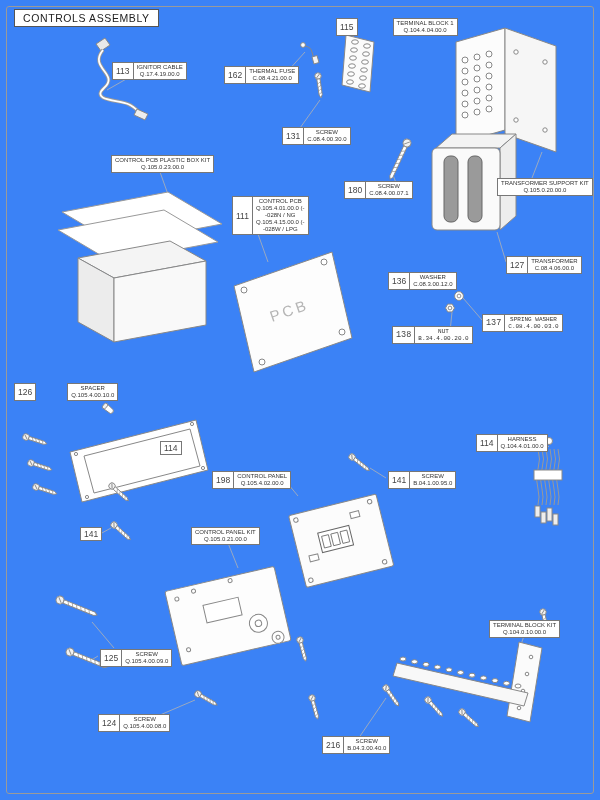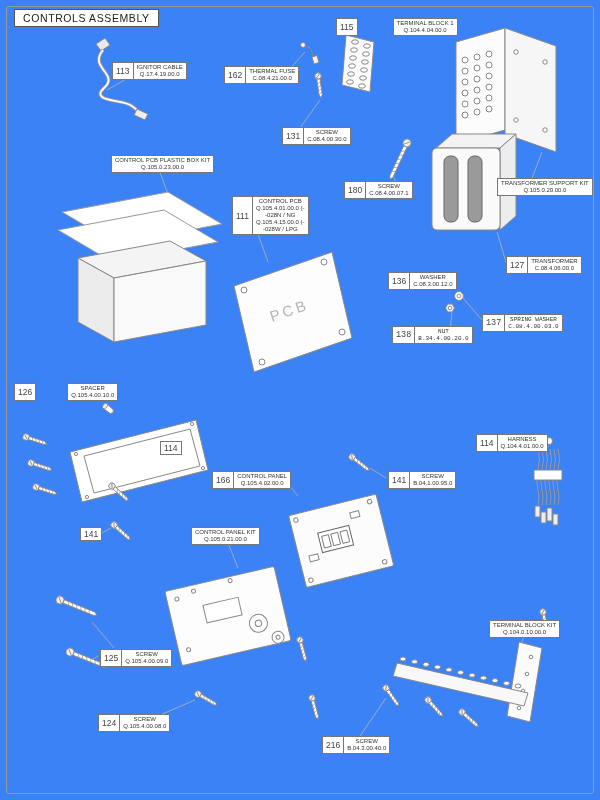--- a/index.html
+++ b/index.html
@@ -372,21 +372,21 @@
         <span class="num">126</span>
         <span class="lines">
           <div>SPACER</div>
           <div>Q.105.4.00.10.0</div>
         </span>
       </div>
       <div class="callout" style="left: 160px; top: 441px;">
         <span class="num">114</span>
       </div>
       <div class="callout" style="left: 212px; top: 471px;">
-        <span class="num">166</span>
+        <span class="num">198</span>
         <span class="lines">
           <div>CONTROL PANEL</div>
           <div>Q.105.4.02.00.0</div>
         </span>
       </div>
       <div class="callout" style="left: 388px; top: 471px;">
         <span class="num">141</span>
         <span class="lines">
           <div>SCREW</div>
           <div>B.04.1.00.95.0</div>

